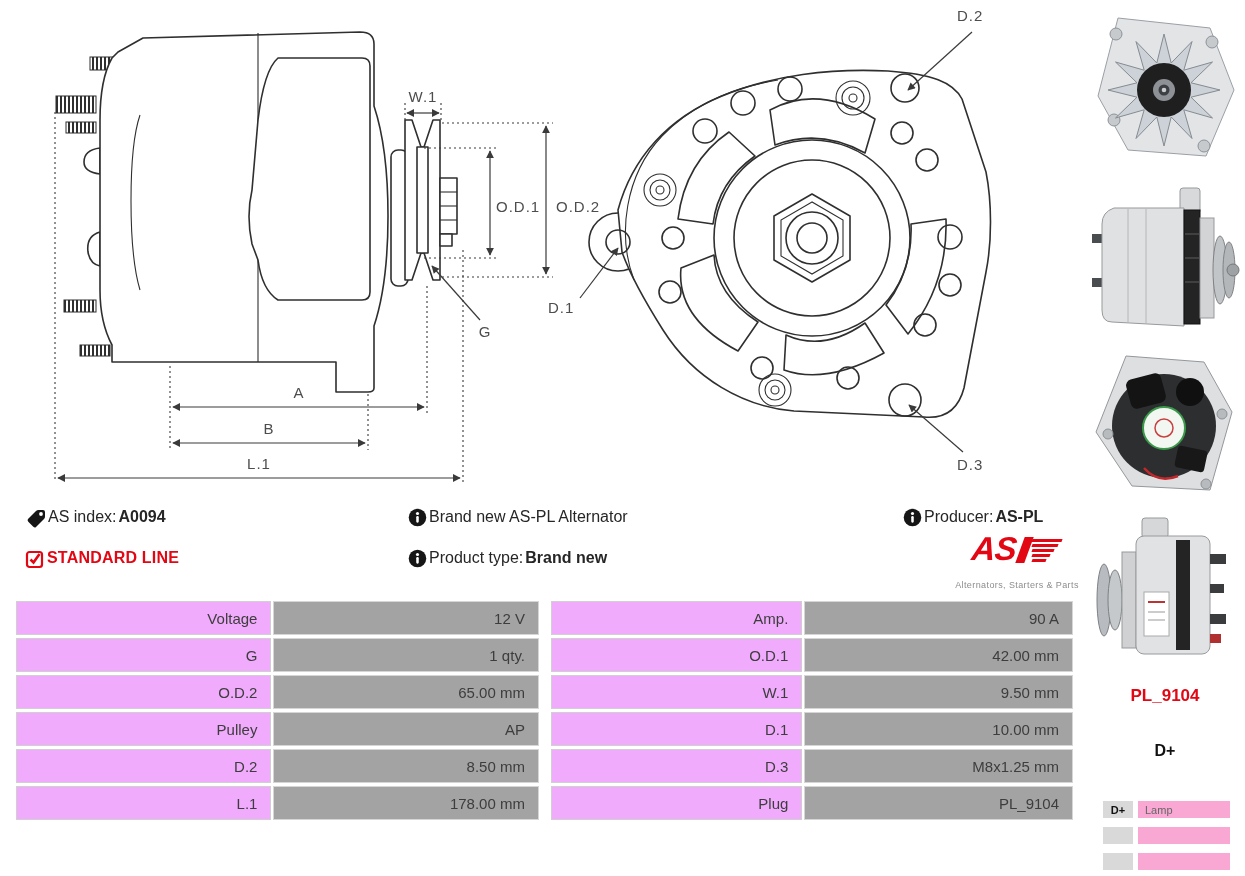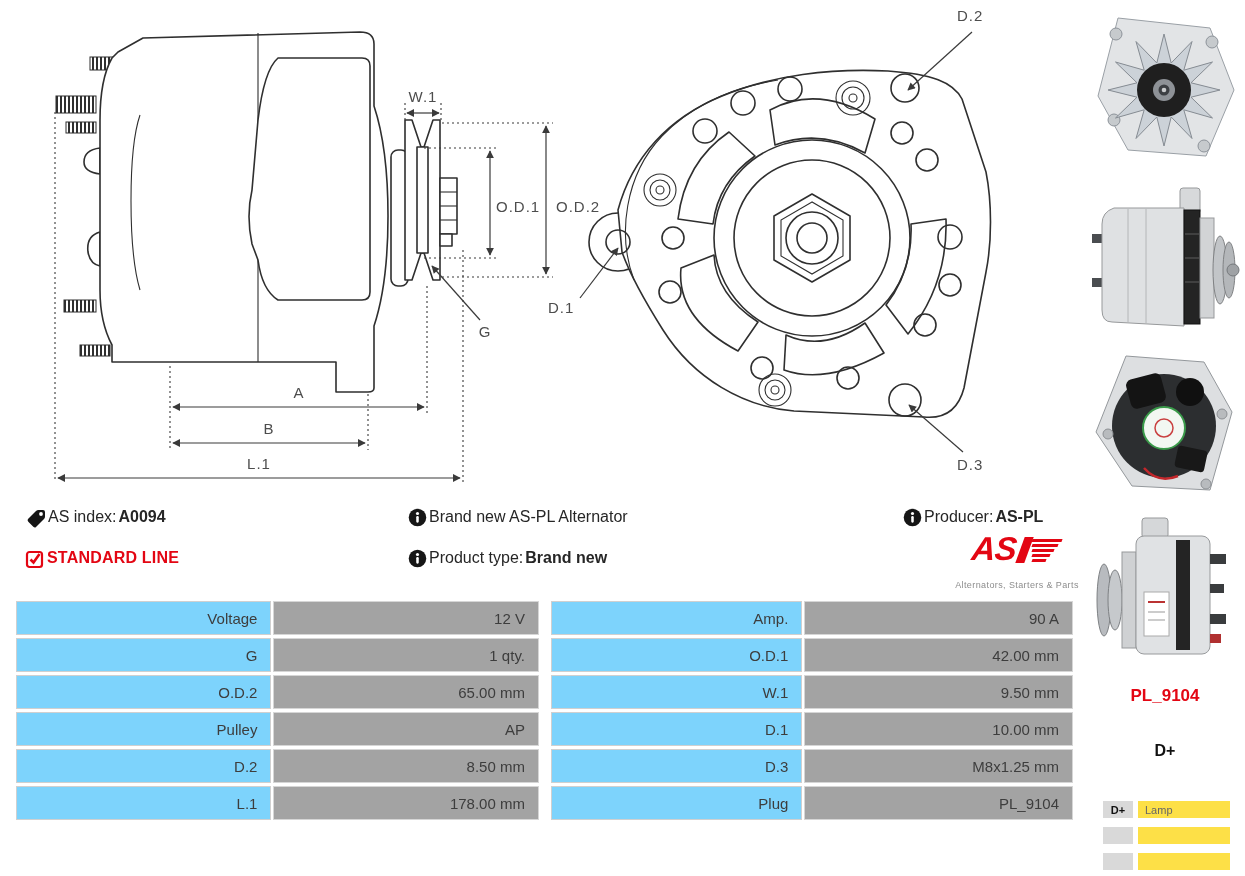--- a/index.html
+++ b/index.html
@@ -25,33 +25,33 @@
         color:#e30613;transform:skewX(-6deg);letter-spacing:-1px;}
   #as-logo .tallbar{width:9px;height:26px;background:#e30613;transform:skewX(-20deg);margin:0 3px 1px 4px;}
   #as-logo .bars{display:flex;flex-direction:column;gap:2px;margin-bottom:2px;}
   #as-logo .bars i{display:block;height:3px;background:#e30613;transform:skewX(-20deg);}
   #as-logo .tagline{margin-top:16px;font-size:9px;color:#8d8d8d;letter-spacing:.4px;white-space:nowrap;}
   
   #spec{position:absolute;left:14px;top:598px;width:1061px;border-collapse:separate;
         border-spacing:2px 3px;table-layout:fixed;font-size:15px;color:#3d3d3d;}
   #spec td{height:32px;border:1px solid #d6d6d6;text-align:right;padding:0 13px 0 4px;
         vertical-align:middle;background:#a3a3a3;overflow:hidden;white-space:nowrap;}
-  #spec td.lbl{background:#7dd3fc;border-color:#d0d0d0;}
+  #spec td.lbl{background:#f0abfc;border-color:#d0d0d0;}
   #spec td.sp{border:none;background:transparent;}
   
   .photo{position:absolute;left:1088px;width:152px;}
   #plug-code{position:absolute;left:1085px;top:686px;width:160px;text-align:center;
         color:#e30613;font-weight:700;font-size:17px;}
   #terminal{position:absolute;left:1085px;top:742px;width:160px;text-align:center;
         color:#111;font-weight:700;font-size:16px;}
   #pin-table{position:absolute;left:1103px;top:801px;width:128px;}
   #pin-table .prow{display:flex;gap:5px;margin-bottom:9px;}
   #pin-table .pin{width:30px;height:17px;background:#d9d9d9;font-size:11px;font-weight:700;
         color:#111;display:flex;align-items:center;justify-content:center;}
-  #pin-table .desc{width:92px;height:17px;background:#fde047;font-size:11px;color:#666;
+  #pin-table .desc{width:92px;height:17px;background:#f9a8d4;font-size:11px;color:#666;
         display:flex;align-items:center;padding-left:7px;box-sizing:border-box;}
 </style>
 </head>
 <body>
 
 <div class="page">
 
   <svg id="tech-drawing" width="1080" height="495" viewBox="0 0 1080 495">
     <defs>
       <marker id="arr" viewBox="0 0 10 10" refX="9" refY="5" markerWidth="7.5" markerHeight="6.5" orient="auto-start-reverse">

